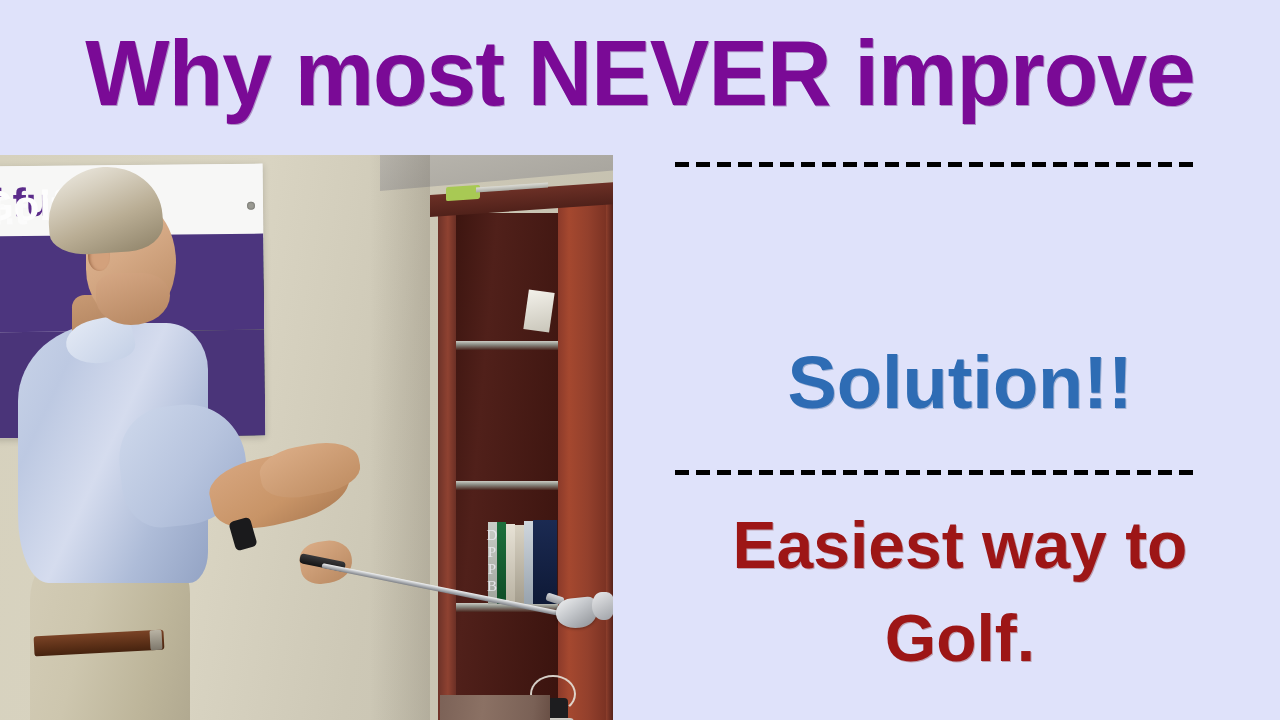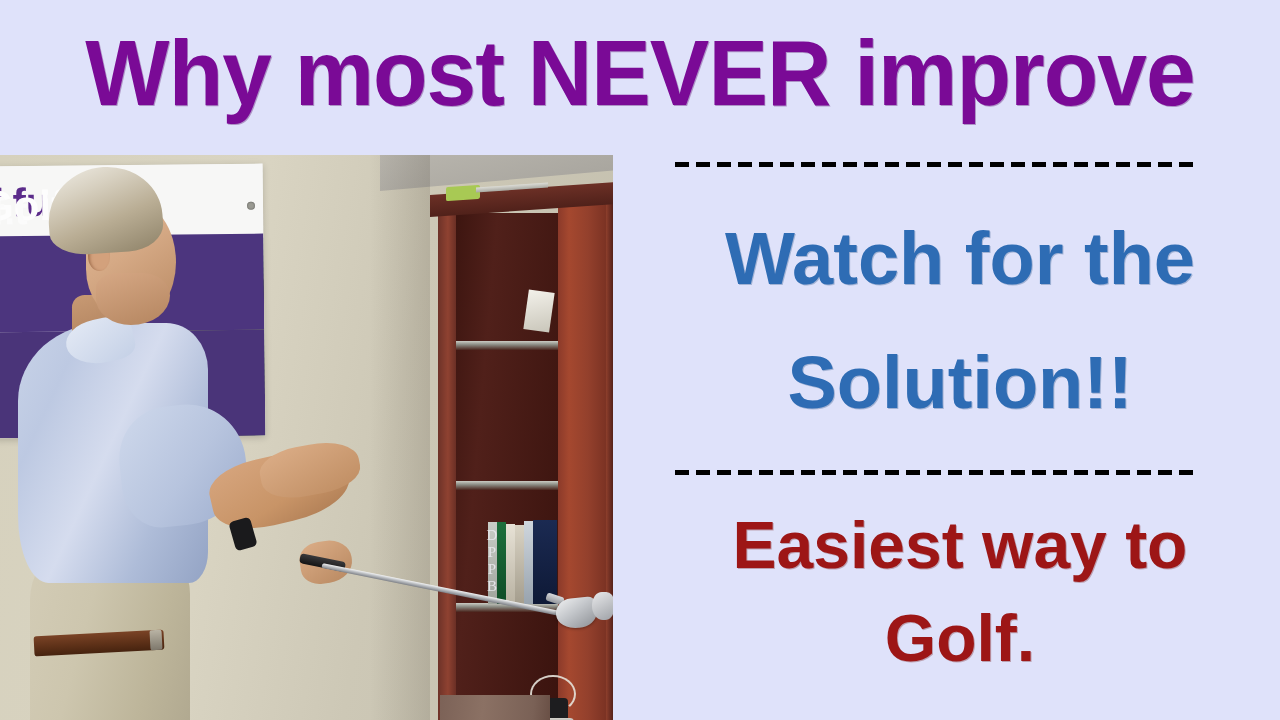--- a/index.html
+++ b/index.html
@@ -582,21 +582,20 @@
     <div class="club-grip"></div>
     <div class="club-shaft"></div>
     <div class="club-hosel"></div>
     <div class="club-head"></div>
     <div class="club-head2"></div>
   </div>
 
   <div id="right-panel">
     <div class="dash-rule" id="dash-top"></div>
 
-    <div class="rp-line blue" id="line-watch">Watch for the</div>
 
     <div class="rp-line blue" id="line-solution">Solution!!</div>
 
     <div class="dash-rule" id="dash-mid"></div>
 
     <div class="rp-line red" id="line-easiest">Easiest way to</div>
 
     <div class="rp-line red" id="line-golf">Golf.</div>
   </div>
 

